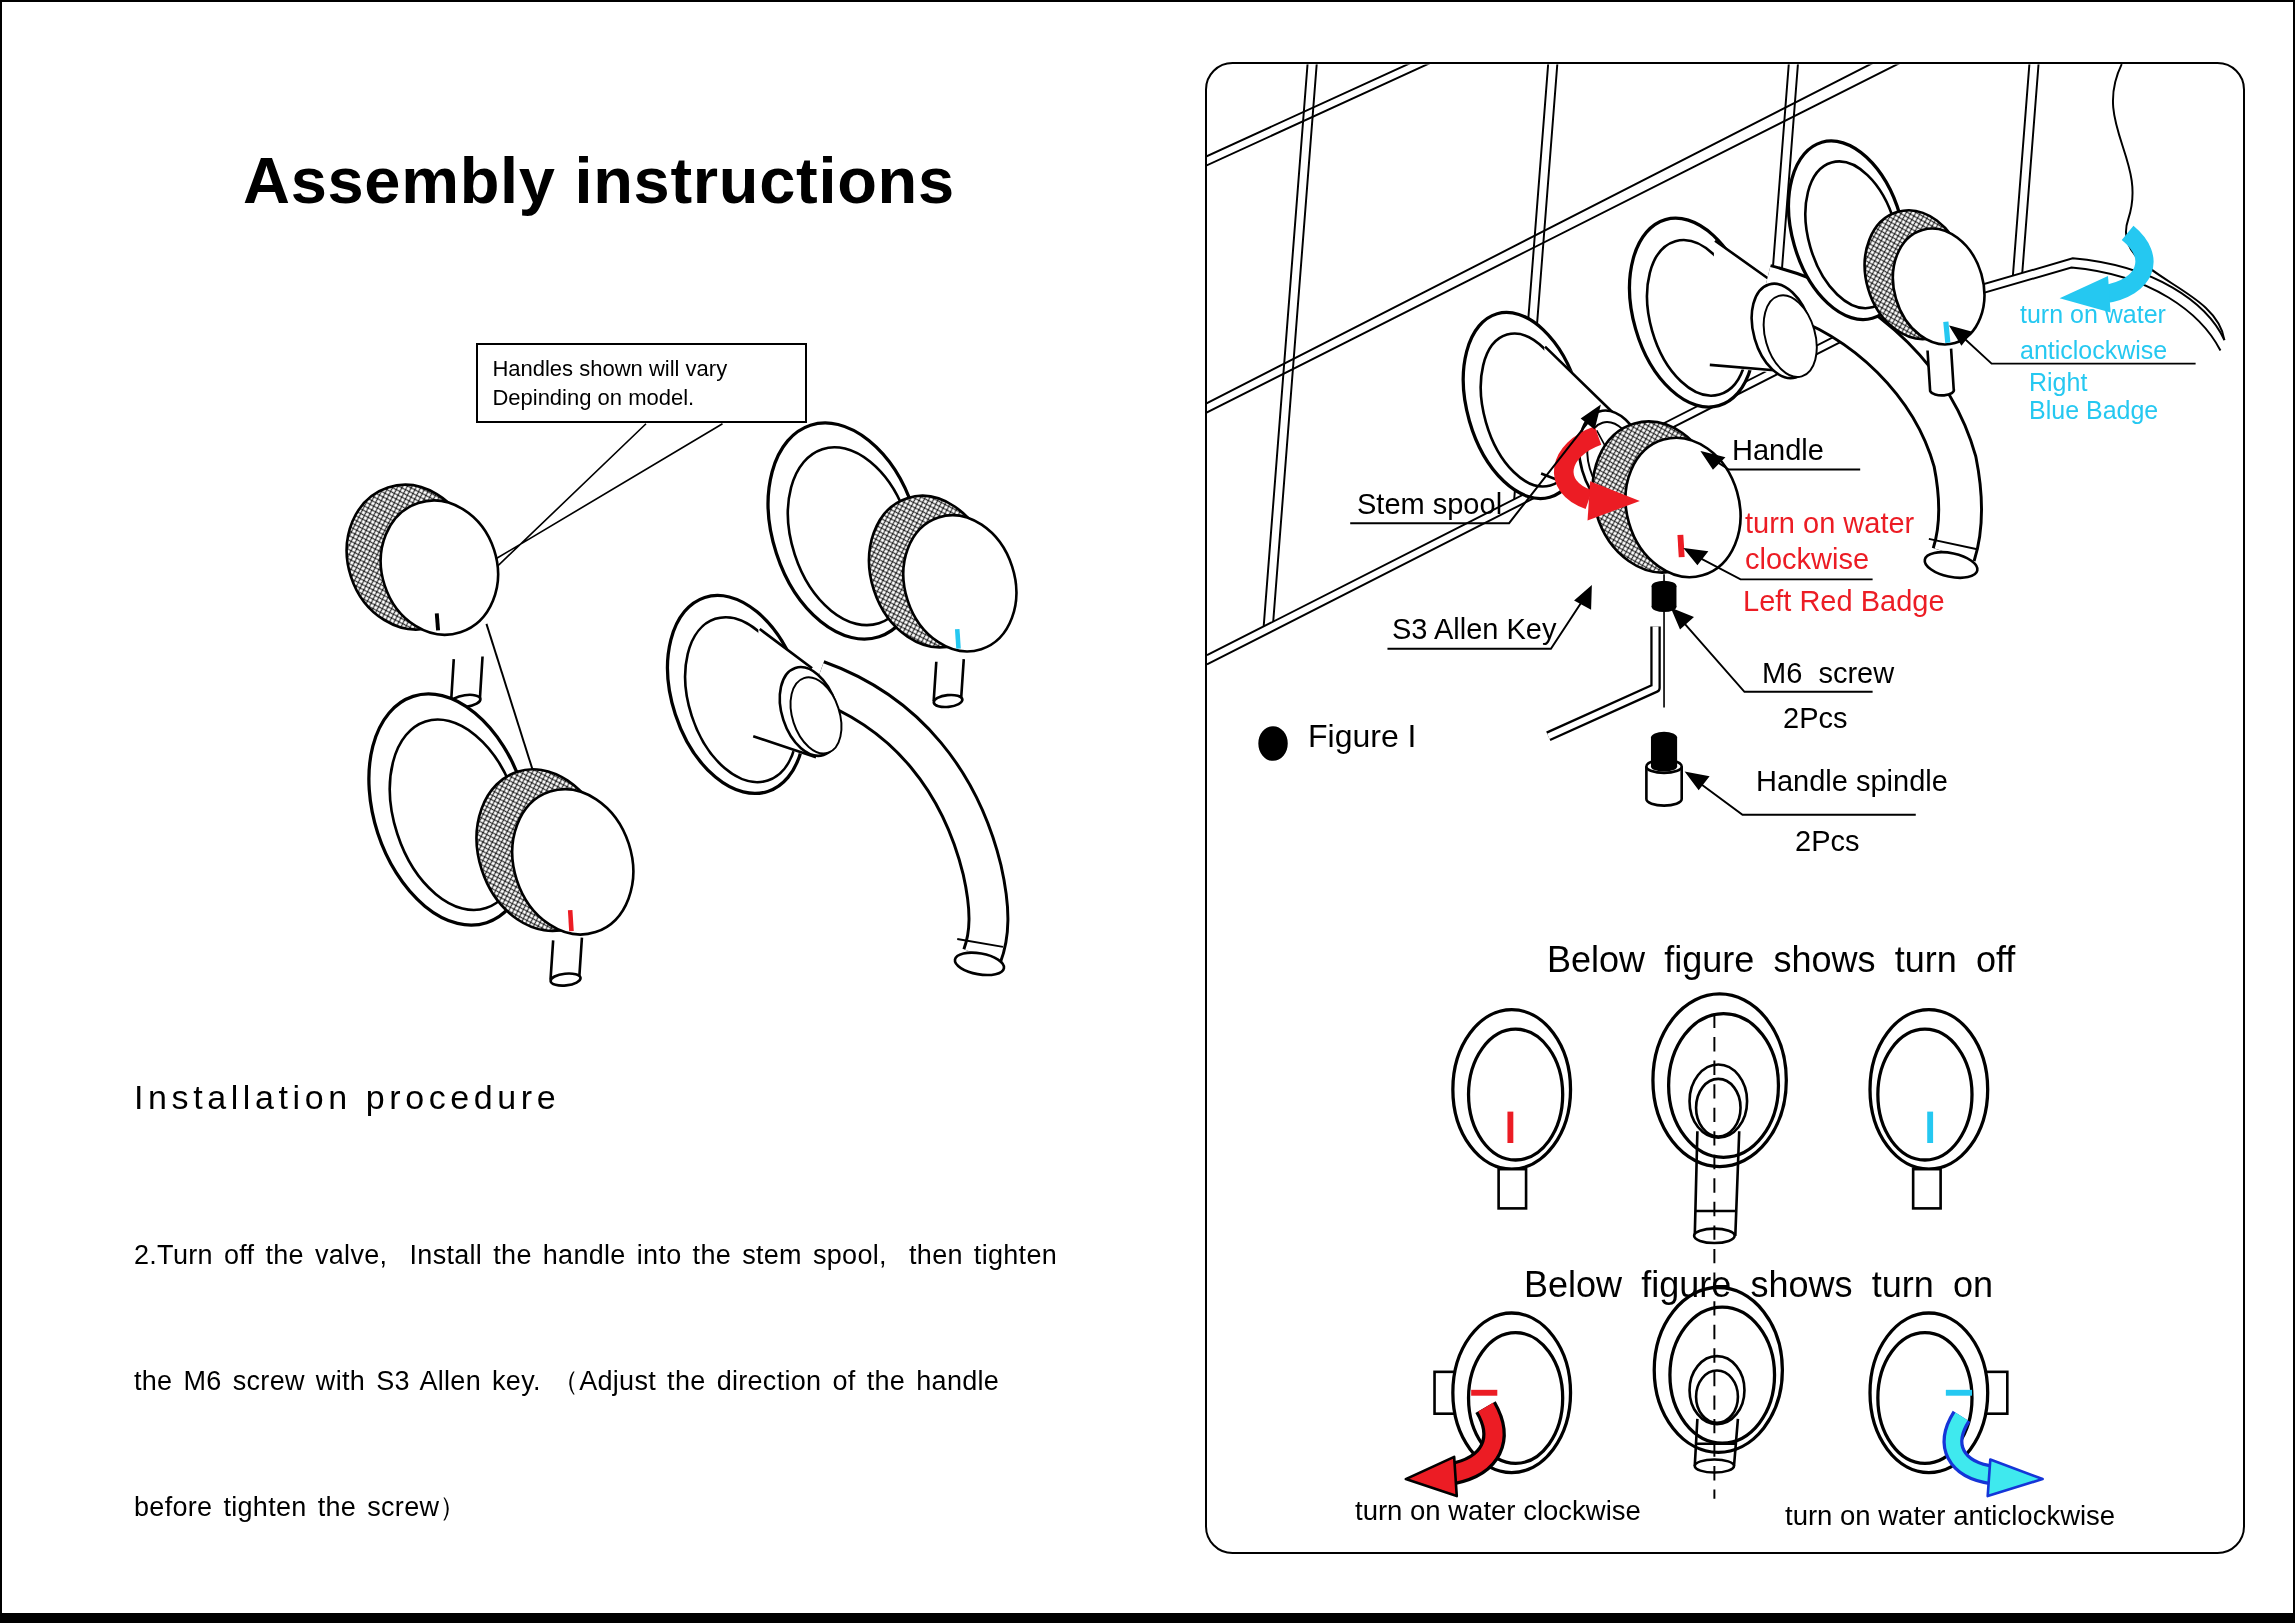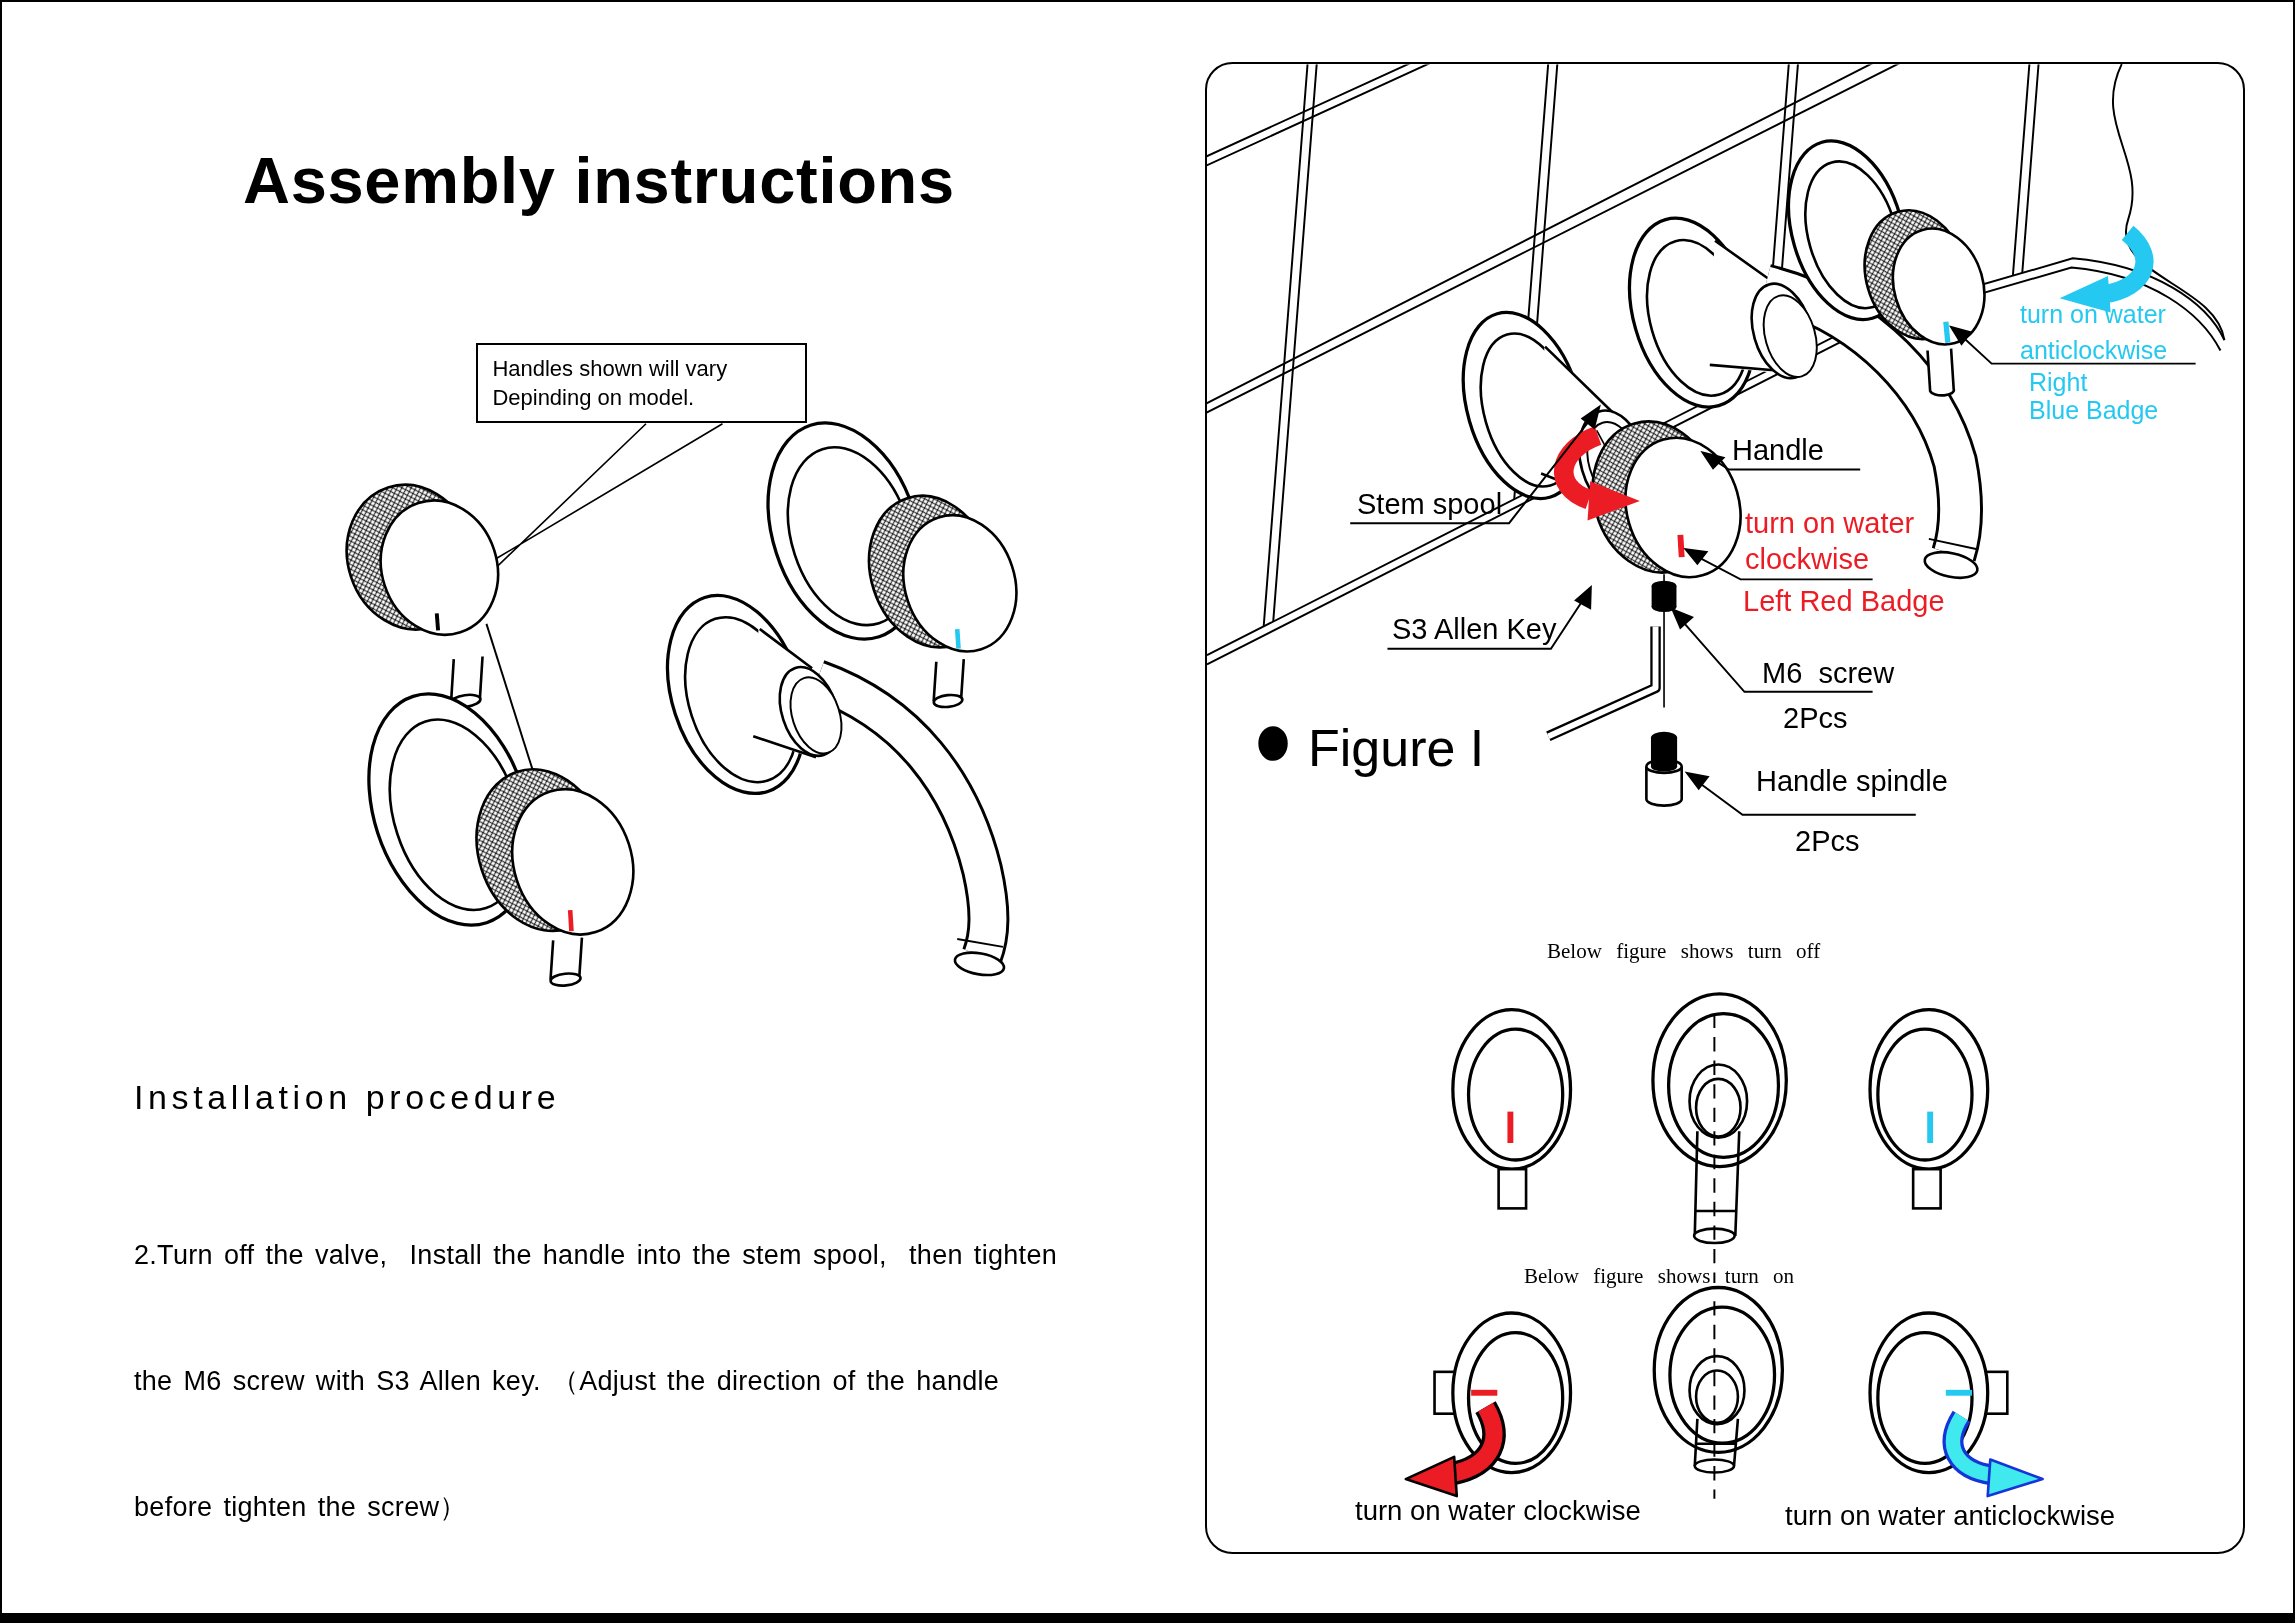--- a/index.html
+++ b/index.html
@@ -7,22 +7,22 @@
   .abs{position:absolute;}
   .page-frame{position:absolute;left:0;top:0;right:0;bottom:0;border-left:2px solid #000;border-top:2px solid #000;border-right:2px solid #000;border-bottom:10.5px solid #000;box-sizing:border-box;pointer-events:none;}
   .title{left:243px;top:143px;font-size:65px;font-weight:800;letter-spacing:0.7px;}
   .callout{left:476px;top:343px;width:313px;height:58px;border:2px solid #000;padding:9.2px 0 9.2px 14.4px;font-size:22px;line-height:1.32;}
   .install-heading{left:134px;top:1078px;font-size:34px;letter-spacing:4.6px;font-weight:400;}
   .steps{left:134px;top:1150px;font-size:27px;line-height:42px;white-space:pre;letter-spacing:0.3px;word-spacing:3.3px;}
   .figure-box{left:1205px;top:62px;width:1040px;height:1492px;border:2.6px solid #000;border-radius:27.5px;box-sizing:border-box;}
   .lbl{font-size:29px;white-space:pre;}
   .lbl.cy{color:#25c8f1;font-size:25px;}
   .lbl.rd{color:#ec1c24;}
-  .fig-caption{left:1308px;top:718px;font-size:52px;}
-  .subhead{font-size:21px;word-spacing:9.2px;white-space:pre;font-family:Liberation Serif, serif;}
+  .fig-caption{left:1308px;top:718px;font-size:32px;}
+  .subhead{font-size:36px;word-spacing:9.2px;white-space:pre;}
   .cap{font-size:27.5px;white-space:pre;}
   svg{position:absolute;left:0;top:0;}
 </style>
 </head>
 <body>
 
 <div class="page-frame"></div>
 
 <svg width="2295" height="1623" viewBox="0 0 3510 2482">
   <defs>

